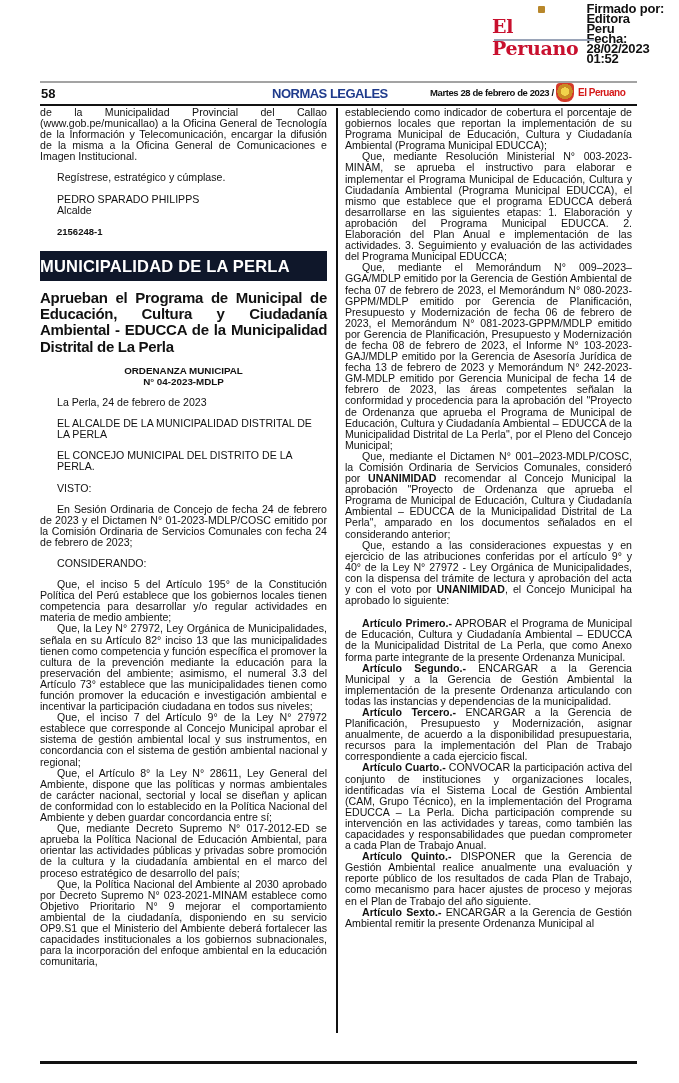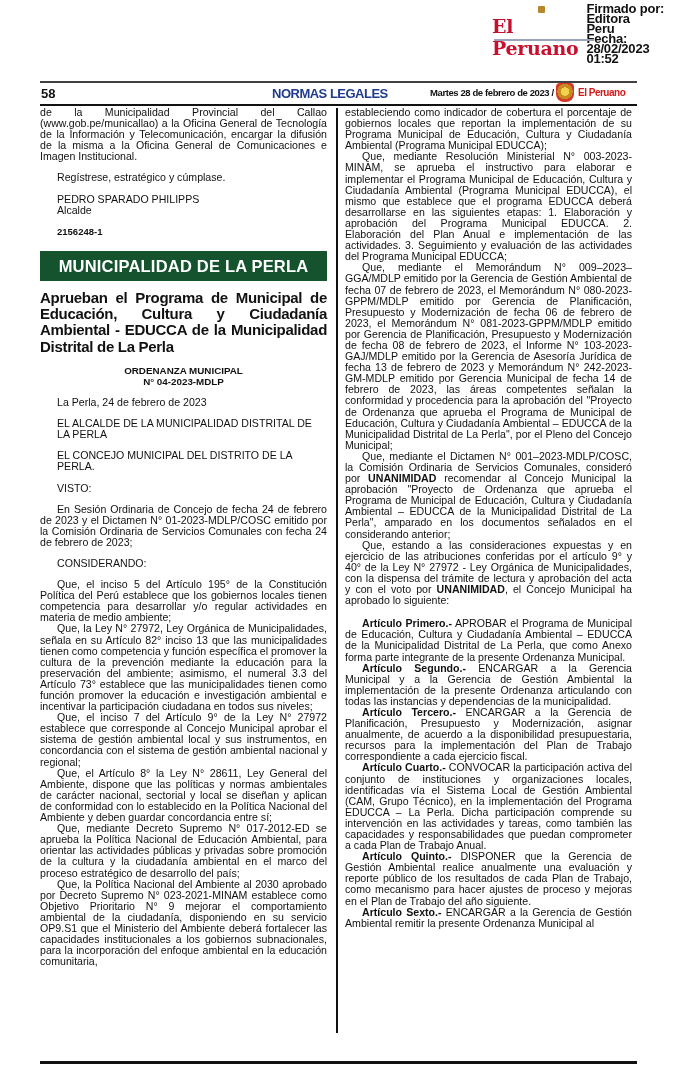--- a/index.html
+++ b/index.html
@@ -3,39 +3,39 @@
 <meta charset="utf-8">
 <style>
   html, body { margin: 0; padding: 0; background: #ffffff; }
   body { width: 679px; height: 1083px; position: relative; overflow: hidden; font-family: "Liberation Sans", sans-serif; color: #111; }
   .stamp { position: absolute; top: 4px; left: 492px; display: flex; align-items: flex-start; }
   .stamp-logo { font-family: "DejaVu Serif", serif; font-weight: bold; color: #c8102e; font-size: 19px; margin-top: 11px; letter-spacing: -0.3px; position: relative; }
   .stamp-logo .crest { position: absolute; left: 46px; top: -9px; width: 7px; height: 7px; background: #b8872b; border-radius: 1px; }
   .stamp-logo .tagline { position: absolute; left: 2px; top: 24px; width: 100px; height: 2px; background: #9aa4b8; }
   .stamp-text { font-size: 13px; font-weight: bold; line-height: 10px; margin-left: 8px; letter-spacing: -0.2px; }
 
-  .header-bar { position: absolute; left: 40px; top: 81px; width: 597px; height: 21px; border-top: 2px solid #404040; border-bottom: 2px solid #111; }
+  .header-bar { position: absolute; left: 40px; top: 81px; width: 597px; height: 21px; border-top: 2px solid #a3a3a3; border-bottom: 2px solid #111; }
   .page-num { position: absolute; left: 1px; top: 3px; font-weight: bold; font-size: 13px; }
   .section-title { position: absolute; left: 232px; top: 3px; font-weight: bold; font-size: 13px; color: #1f3b8c; letter-spacing: -0.5px; }
   .date-line { position: absolute; left: 376px; top: 4px; font-size: 9.5px; font-weight: bold; letter-spacing: -0.4px; padding-left: 14px; }
   .hdr-crest { position: absolute; left: 516px; top: 0px; width: 18px; height: 19px; background: radial-gradient(circle at 50% 45%, #f2d24b 0 30%, #c98a24 31% 55%, #d43a2a 56% 100%); border-radius: 4px 4px 8px 8px; }
   .hdr-logo { position: absolute; left: 538px; top: 4px; font-size: 10px; font-weight: bold; color: #d51a1a; letter-spacing: -0.5px; }
 
   .col { position: absolute; top: 107px; font-size: 10.6px; line-height: 11.1px; text-align: justify; }
   .col-left { left: 40px; width: 287px; }
   .col-right { left: 345px; width: 287px; }
   .col-divider { position: absolute; left: 336px; top: 108px; width: 2px; height: 925px; background: #111; }
   .bottom-rule { position: absolute; left: 40px; top: 1061px; width: 597px; height: 3px; background: #111; }
 
   p { margin: 0; }
   .ind { text-indent: 17px; }
   .blockind { padding-left: 17px; }
   .gap { margin-top: 10px; }
   .bold { font-weight: bold; }
-  .muni-band { margin-top: 14px; background: #14532d; color: #fff; font-weight: bold; font-size: 16.5px; text-align: center; height: 30px; line-height: 30px; letter-spacing: 0.2px; }
+  .muni-band { margin-top: 14px; background: #0f172a; color: #fff; font-weight: bold; font-size: 16.5px; text-align: left; height: 30px; line-height: 30px; letter-spacing: 0.2px; }
   .main-title { margin-top: 9px; font-weight: bold; font-size: 15px; line-height: 16.3px; text-align: justify; letter-spacing: -0.3px; }
   .center-bold { text-align: center; font-weight: bold; font-size: 9.8px; line-height: 11px; }
   .center-title { text-align: center; font-weight: bold; font-size: 10px; line-height: 11.6px; padding: 0 14px; }
   .art { font-weight: bold; }
   .code { font-weight: bold; font-size: 9.5px; }
 </style>
 </head>
 <body>
 
 <div class="stamp">

